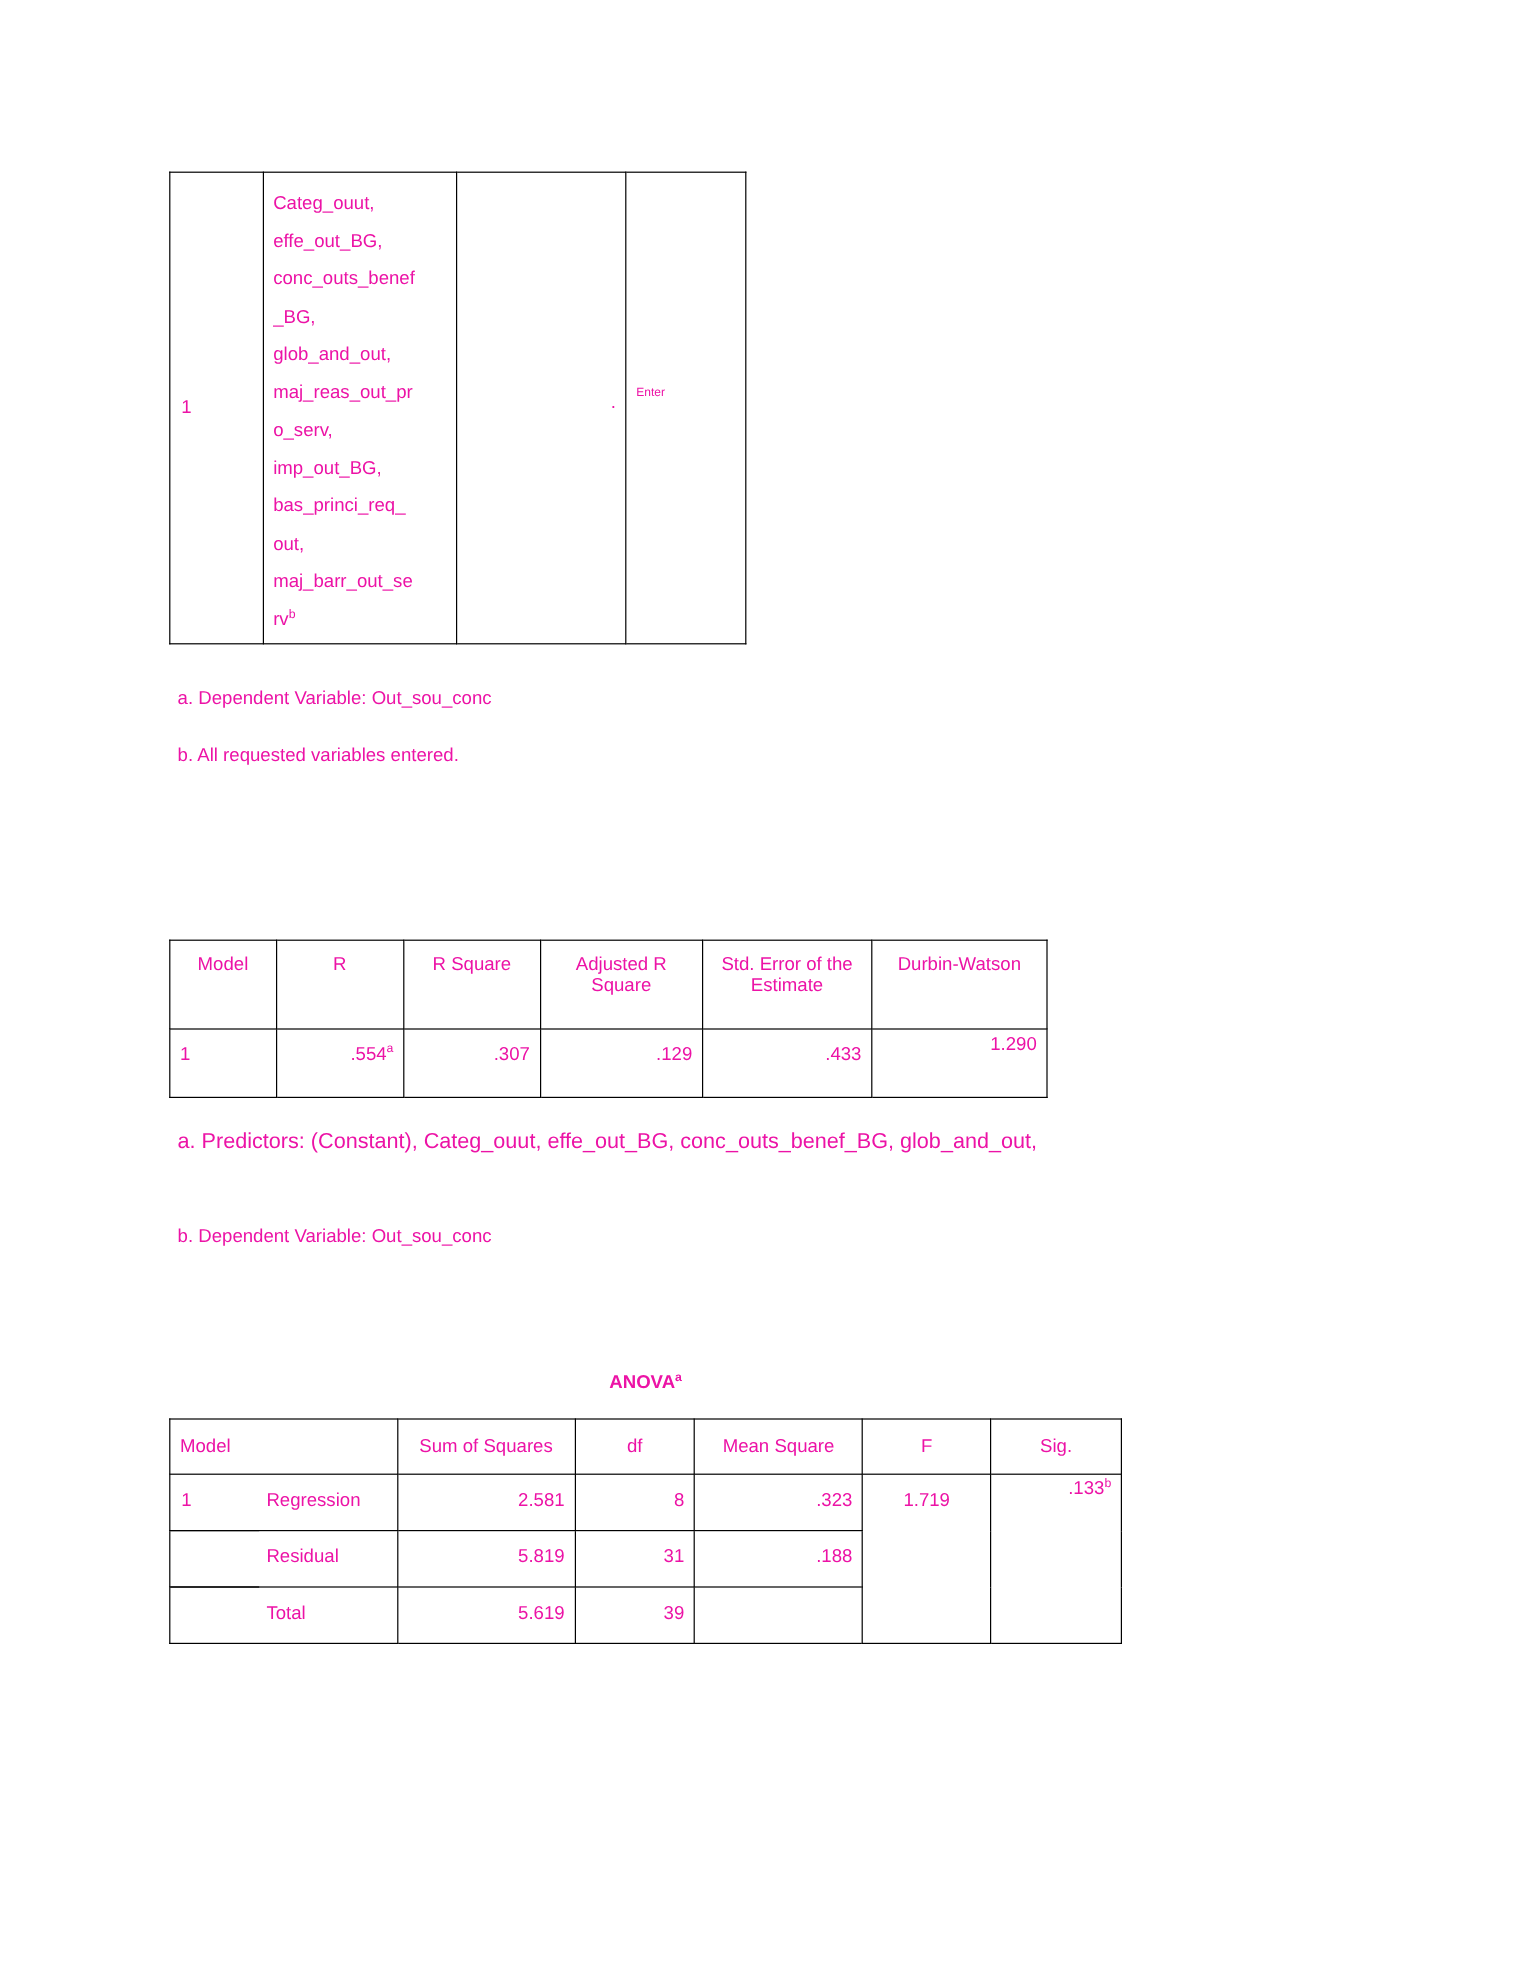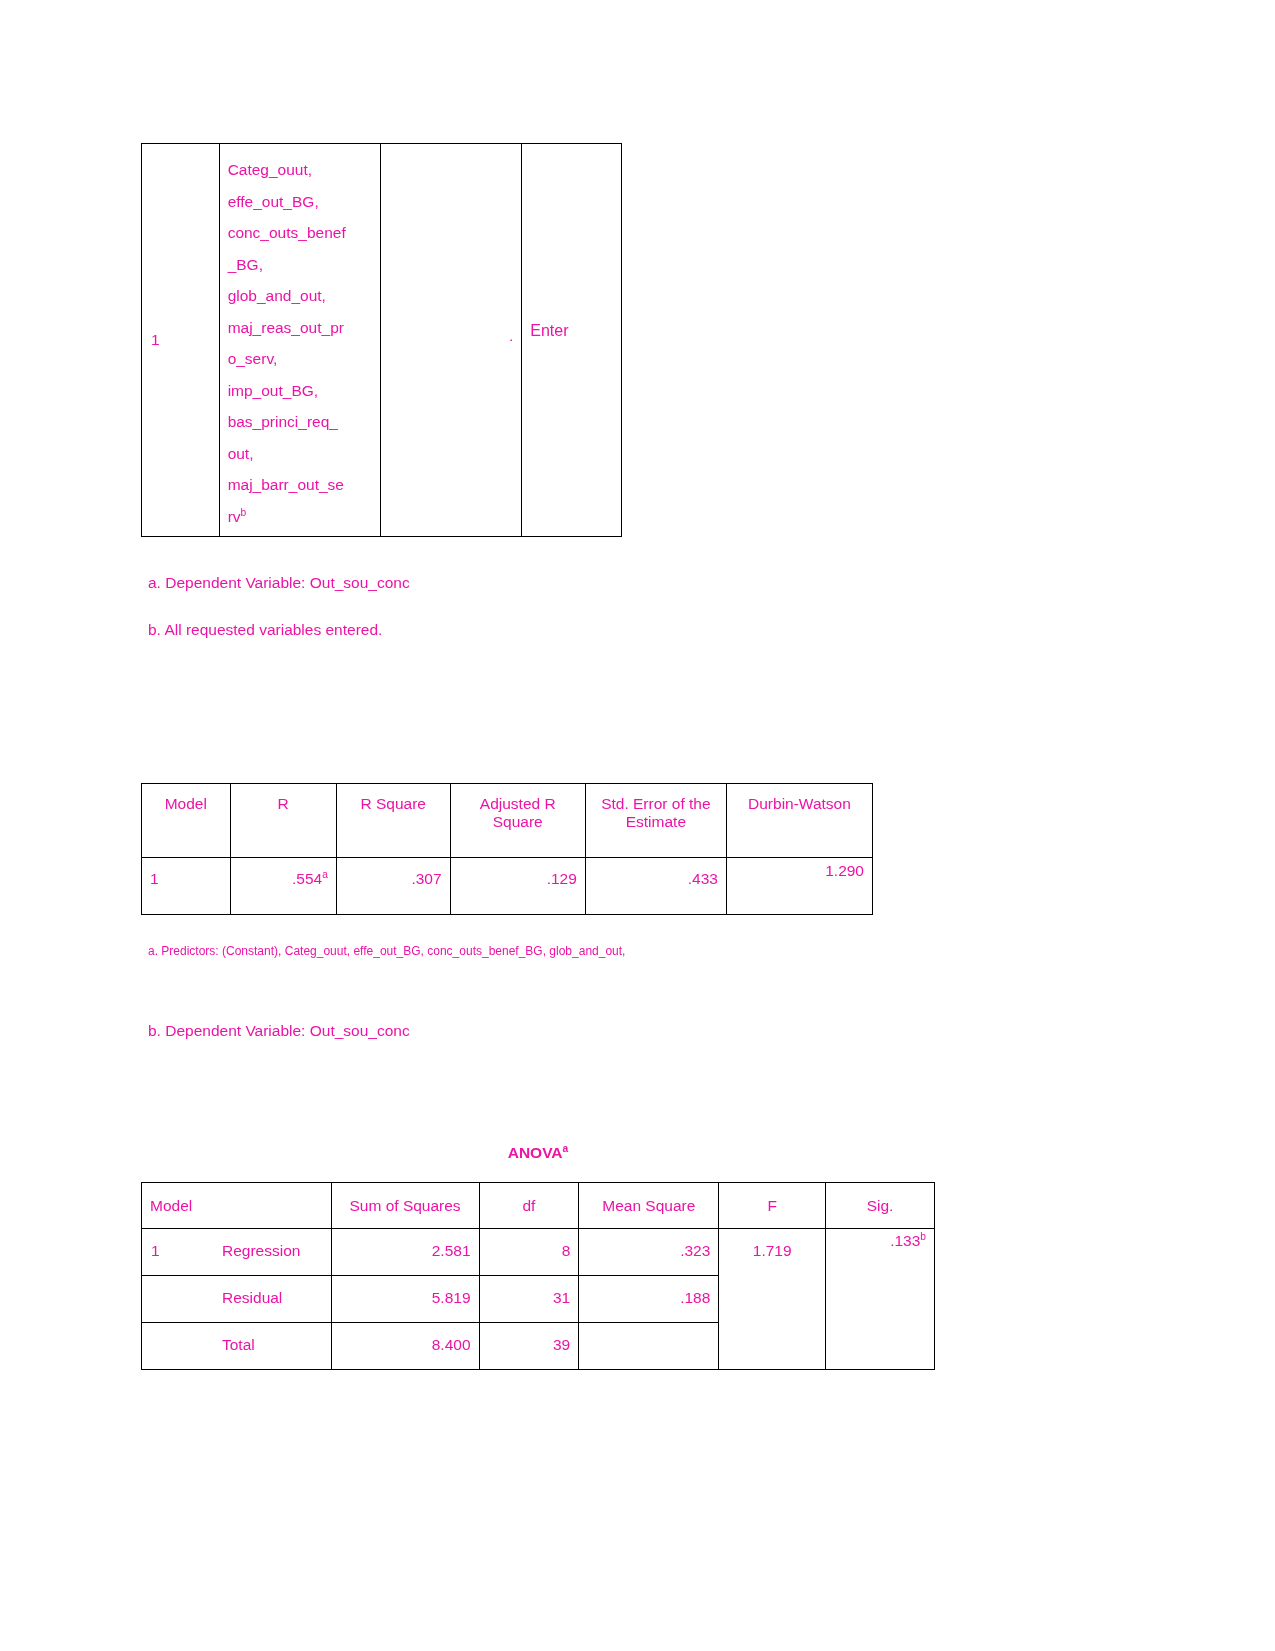--- a/index.html
+++ b/index.html
@@ -81,34 +81,34 @@
     top: 183px;
     font-size: 15.5px;
   }
   .t1-method {
     position: relative;
   }
   .t1-method span {
     position: absolute;
     left: 8px;
     top: 178px;
-    font-size: 16px;
+    font-size: 10px;
   }
 
   
   .note {
     position: absolute;
     font-size: 15.5px;
     color: #ec13a6;
     line-height: 31px;
     white-space: pre;
   }
   .note-block {
     position: absolute;
-    font-size: 12px;
+    font-size: 18px;
     color: #ec13a6;
     line-height: 31px;
     width: 730px;
   }
 
   
   .caption {
     position: absolute;
     font-size: 15.5px;
     font-weight: bold;
@@ -293,21 +293,21 @@
         </td>
         <td class="t3-num nb">5.819</td>
         <td class="t3-num nb">31</td>
         <td class="t3-num nb">.188</td>
       </tr>
 
       <tr class="row">
         <td class="t3-label-cell nb">
           <span class="mname">Total</span>
         </td>
-        <td class="t3-num nb">8.400</td>
+        <td class="t3-num nb">5.619</td>
         <td class="t3-num nb">39</td>
         <td class="t3-num nb"></td>
       </tr>
     </tbody>
       </table>
   </div>
 
 </div>
 
 </body></html>

